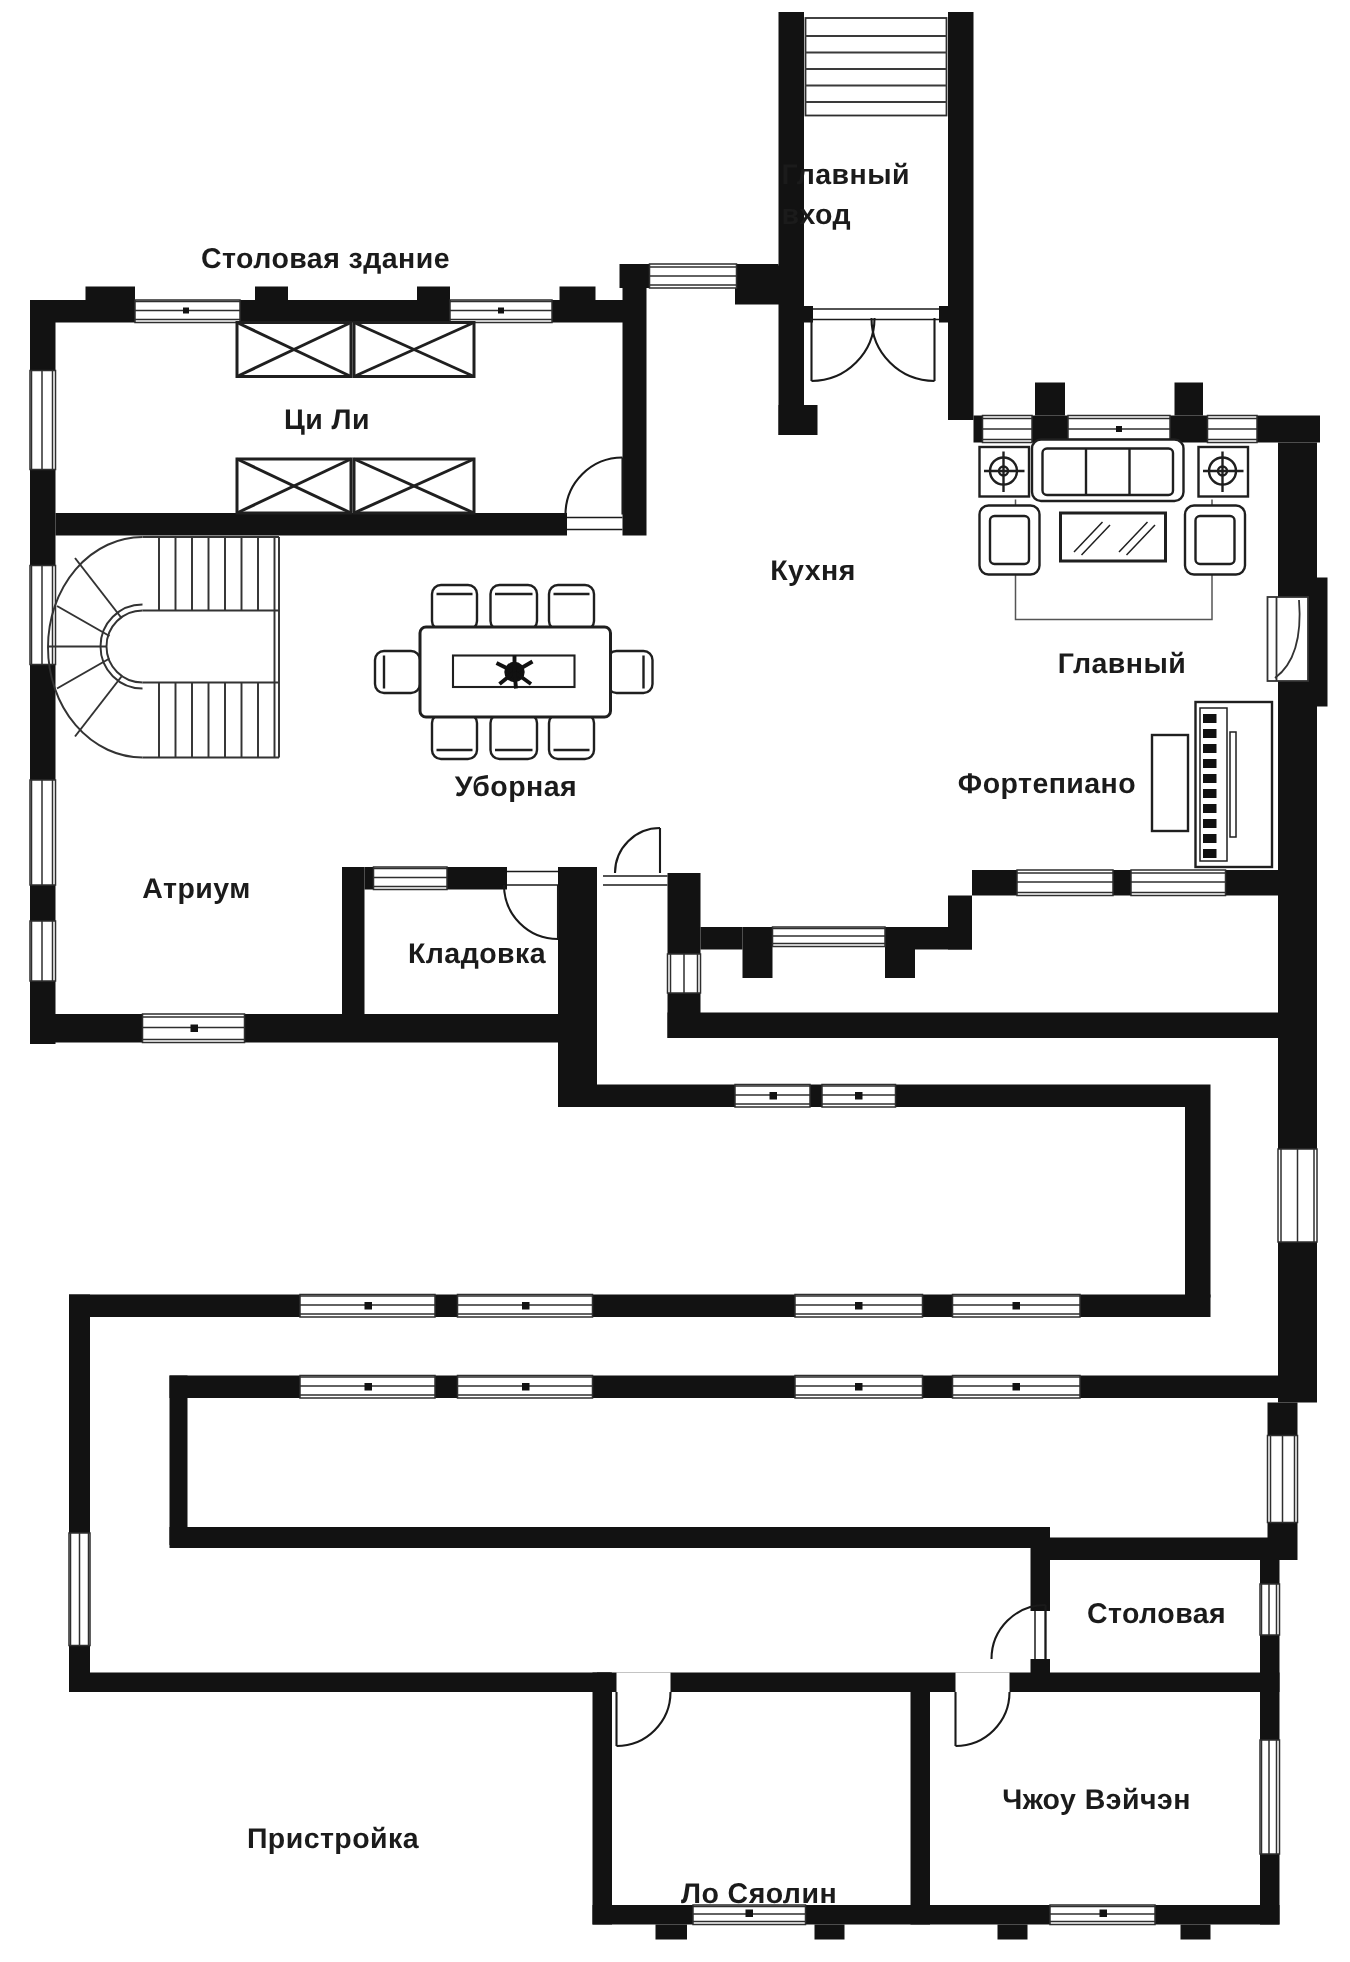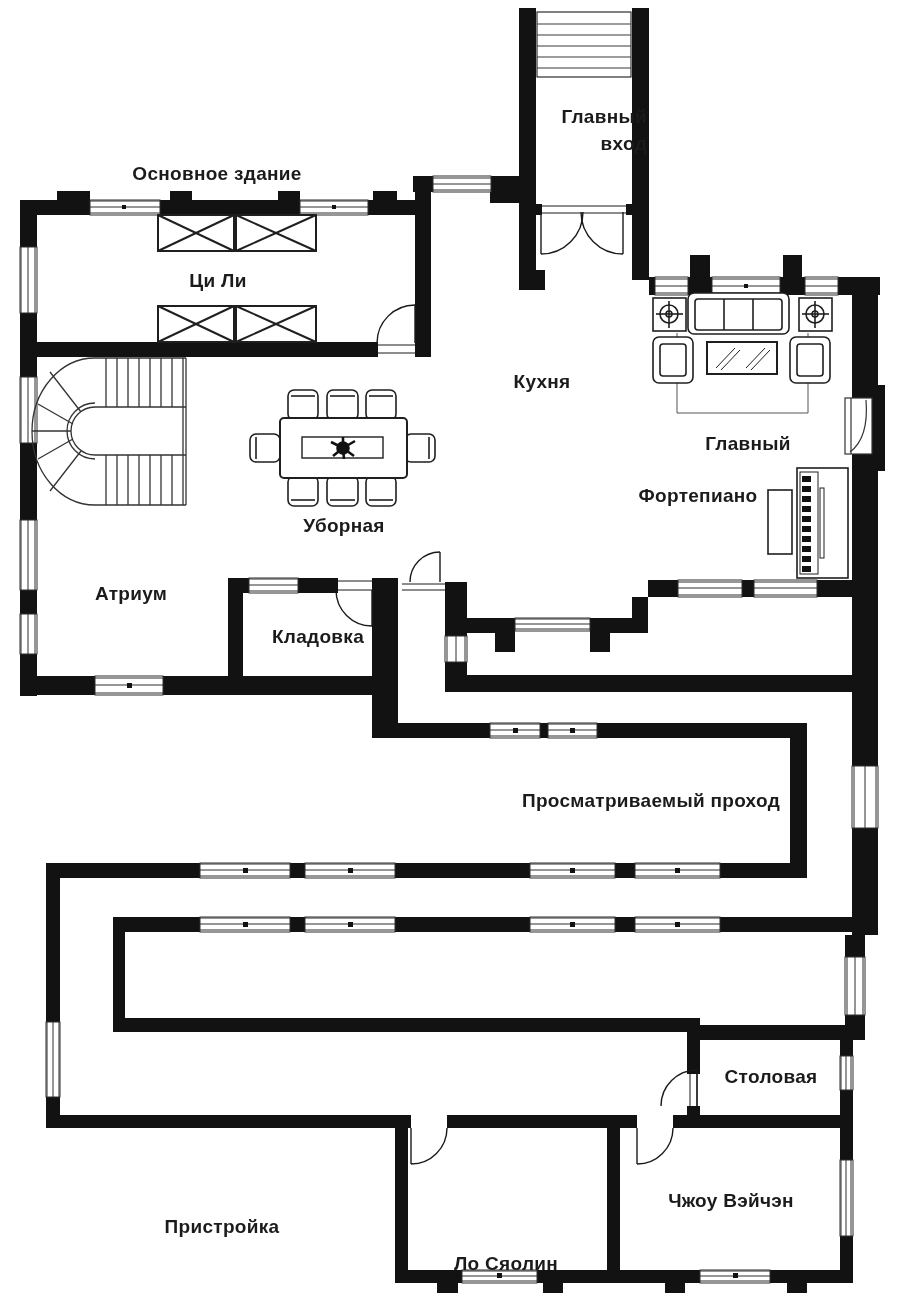--- a/index.html
+++ b/index.html
@@ -1,20 +1,20 @@
 <!DOCTYPE html>
 <html><head>
 <meta charset="utf-8">
 <style>
   html,body{margin:0;padding:0;background:#ffffff;}
   #stage{position:relative;width:900px;height:1308px;background:#ffffff;overflow:hidden;
          font-family:"Liberation Sans", sans-serif;}
   #plan-svg{position:absolute;left:0;top:0;}
   .lbl{position:absolute;transform:translate(-50%,-50%);color:#1b1b1b;font-weight:bold;
-       font-size:19px;letter-spacing:.3px;text-align:right;white-space:nowrap;line-height:1.4;}
+       font-size:19px;letter-spacing:.3px;text-align:left;white-space:nowrap;line-height:1.4;}
   .lbl.wrap{white-space:normal;width:126px;}
 </style>
 </head>
 <body>
 
 <div id="stage">
 <svg id="plan-svg" width="900" height="1308" viewBox="0 0 900 1308">
 
   <g fill="#121212">
 
@@ -539,27 +539,26 @@
         </g>
   </g>
 
   <g stroke="#333" stroke-width="1.2" fill="#ffffff">
     <rect x="845" y="398" width="27" height="56"></rect>
     <line x1="851" y1="398" x2="851" y2="454"></line>
     <path d="M866,400 Q869,438 850,452" fill="none"></path>
   </g>
 </svg>
 
-  <div class="lbl" style="left:217px;top:174px">Основное здание</div>
+  <div class="lbl" style="left:217px;top:174px">Столовая здание</div>
   <div class="lbl wrap" style="left:584px;top:131px">Главный вход</div>
   <div class="lbl" style="left:218px;top:281px">Ци Ли</div>
   <div class="lbl" style="left:542px;top:382px">Кухня</div>
   <div class="lbl" style="left:748px;top:444px">Главный</div>
-  <div class="lbl" style="left:698px;top:496px">Фортепиано</div>
+  <div class="lbl" style="left:698px;top:524px">Фортепиано</div>
   <div class="lbl" style="left:344px;top:526px">Уборная</div>
   <div class="lbl" style="left:131px;top:594px">Атриум</div>
   <div class="lbl" style="left:318px;top:637px">Кладовка</div>
-  <div class="lbl" style="left:651px;top:801px">Просматриваемый проход</div>
   <div class="lbl" style="left:771px;top:1077px">Столовая</div>
   <div class="lbl" style="left:222px;top:1227px">Пристройка</div>
   <div class="lbl" style="left:506px;top:1264px">Ло Сяолин</div>
   <div class="lbl" style="left:731px;top:1201px">Чжоу Вэйчэн</div>
 </div>
 
 </body></html>

